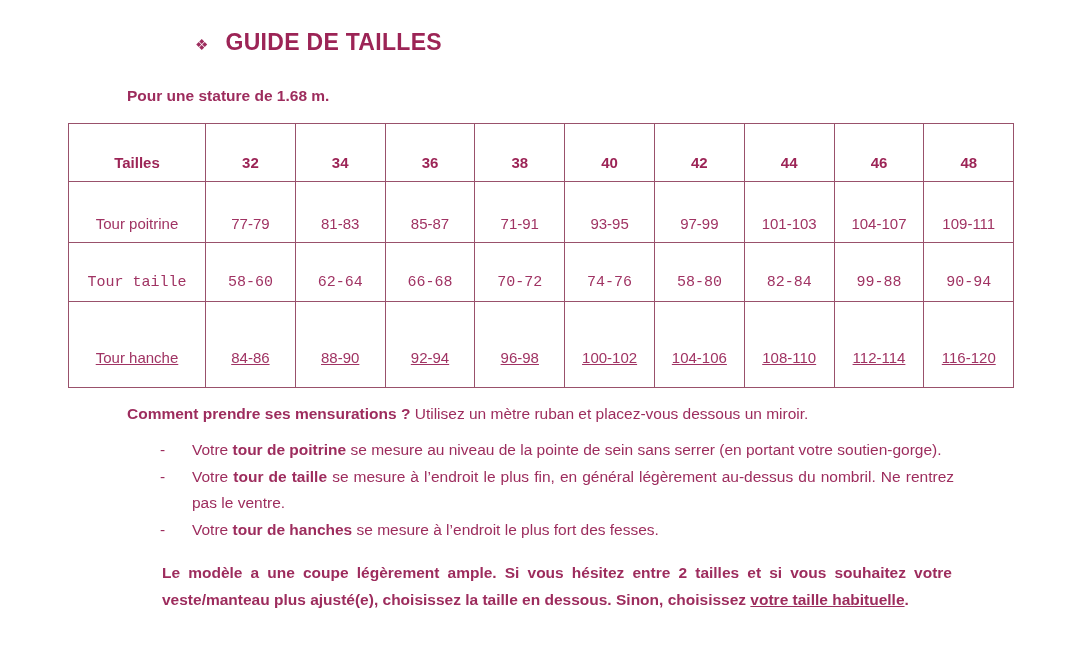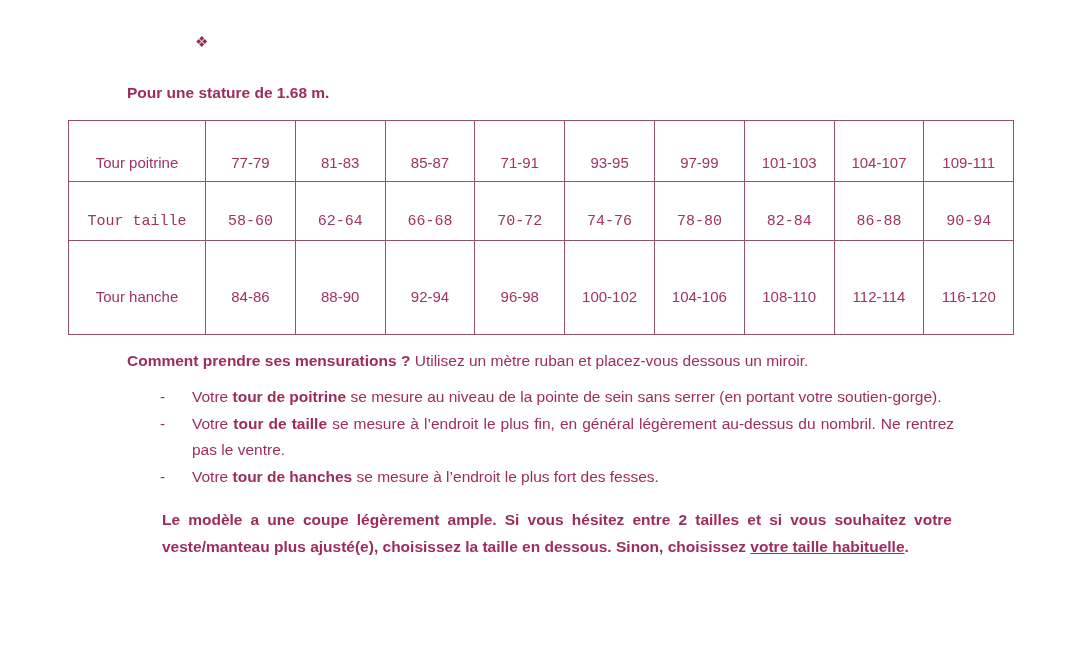--- a/index.html
+++ b/index.html
@@ -54,21 +54,21 @@
     font-weight: normal;
     color: #a03363;
   }
   table.size-table tr.header-row th {
     font-weight: bold;
     color: #9c2456;
     height: 47px;
   }
   table.size-table tr.body-row-0 td { height: 50px; }
   table.size-table tr.body-row-1 td { height: 48px; font-family: Liberation Mono, monospace; }
-  table.size-table tr.body-row-2 td { height: 64px; padding-bottom: 29px; }
+  table.size-table tr.body-row-2 td { height: 64px; padding-bottom: 21px; text-decoration: underline; }
   
   .howto {
     margin: 15px 0 0 127px;
     font-size: 15.5px;
     line-height: 21px;
   }
   .b { font-weight: bold; }
   
   .bullets { margin: 13px 0 0 160px; width: 794px; }
   .bullet {
@@ -94,60 +94,73 @@
   }
   .u { text-decoration: underline; }
 </style>
 </head>
 <body>
 
 <div class="page">
 
   <div class="title-row">
     <span class="diamond">❖</span>
+    <span class="title-text">GUIDE DE TAILLES</span>
   </div>
 
   <div class="subtitle">Pour une stature de 1.68 m.</div>
 
   <table class="size-table">
     <colgroup>
       <col style="width:137px">
       <col style="width:89.8px">
         <col style="width:89.8px">
         <col style="width:89.8px">
       <col style="width:89.8px">
         <col style="width:89.8px">
         <col style="width:89.8px">
       <col style="width:89.8px">
         <col style="width:89.8px">
         <col style="width:89.8px">
     </colgroup>
     <tbody>
+      <tr class="header-row">
+        <th>Tailles</th>
+        <th>32</th>
+        <th>34</th>
+        <th>36</th>
+        <th>38</th>
+        <th>40</th>
+        <th>42</th>
+        <th>44</th>
+        <th>46</th>
+        <th>48</th>
+      </tr>
       <tr class="body-row-0">
         <td>Tour poitrine</td>
         <td>77-79</td>
         <td>81-83</td>
         <td>85-87</td>
         <td>71-91</td>
         <td>93-95</td>
         <td>97-99</td>
         <td>101-103</td>
         <td>104-107</td>
         <td>109-111</td>
       </tr>
       <tr class="body-row-1">
         <td>Tour taille</td>
         <td>58-60</td>
         <td>62-64</td>
         <td>66-68</td>
         <td>70-72</td>
         <td>74-76</td>
-        <td>78-80</td>
+        <td>58-80</td>
         <td>82-84</td>
-        <td>86-88</td>
+        <td>99-88</td>
         <td>90-94</td>
       </tr>
       <tr class="body-row-2">
         <td>Tour hanche</td>
         <td>84-86</td>
         <td>88-90</td>
         <td>92-94</td>
         <td>96-98</td>
         <td>100-102</td>
         <td>104-106</td>

